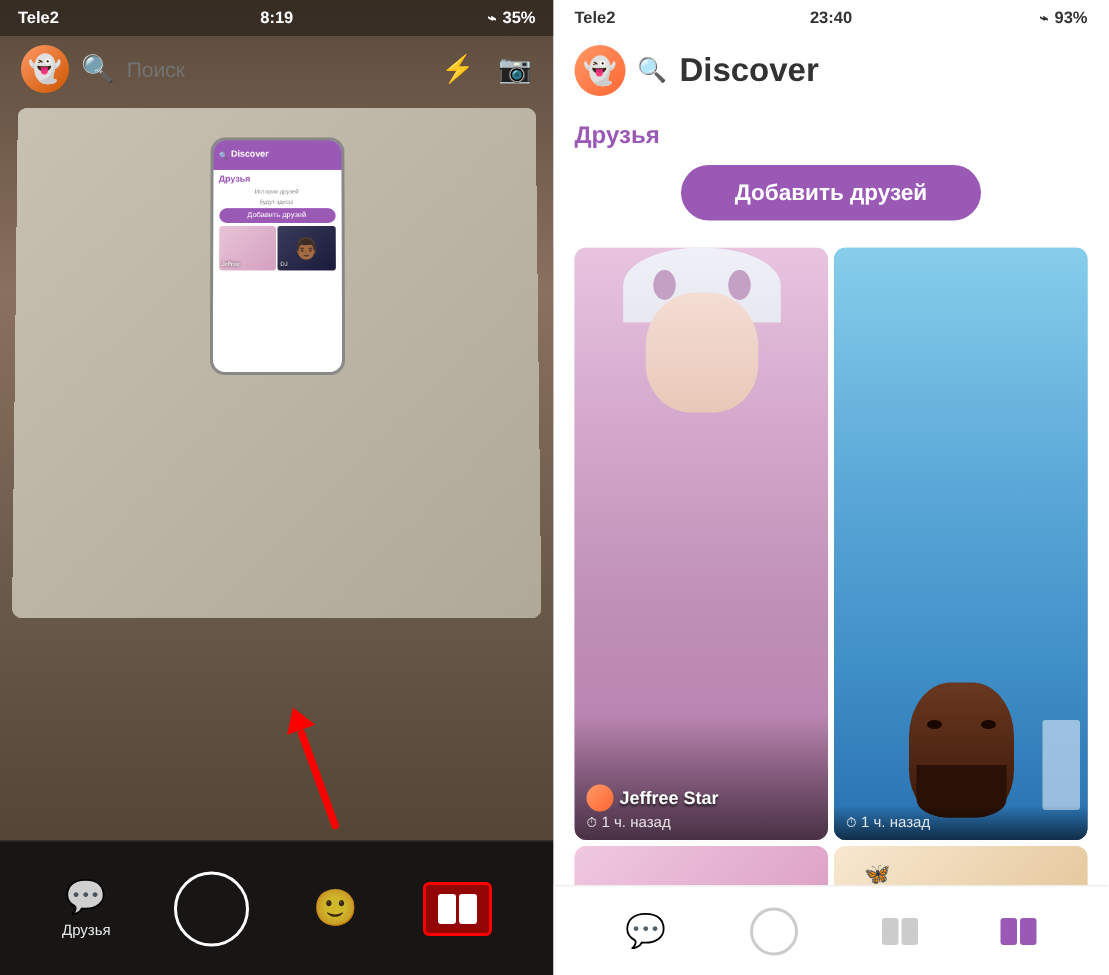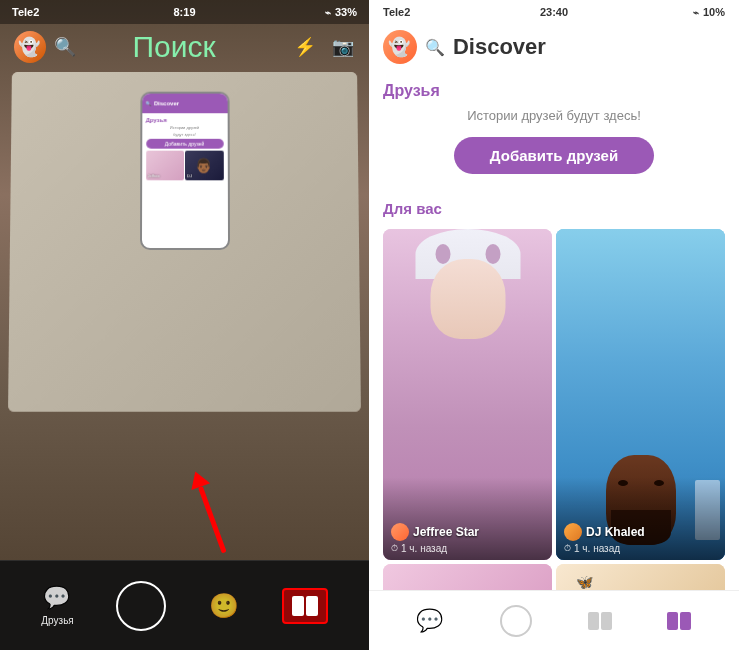--- a/index.html
+++ b/index.html
@@ -49,24 +49,23 @@
       padding: 8px 14px;
       gap: 8px;
     }
 
     .left-header .search-icon {
       color: white;
       font-size: 18px;
     }
 
     .left-header .search-text {
-      color: #86efac;
-      font-size: 30px;
+      color: #737373;
+      font-size: 14px;
       font-weight: 300;
-      margin-left: 48px;
     }
 
     .left-header .right-icons {
       margin-left: auto;
       display: flex; gap: 16px;
       color: white;
       font-size: 18px;
     }
 
     
@@ -493,21 +492,21 @@
 
 <div class="left-panel">
 
   <div class="desk-bg"></div>
 
   <div class="left-status-bar">
     <span>Tele2</span>
     <span style="position:absolute;left:50%;transform:translateX(-50%)">8:19</span>
     <div class="status-right">
       <span style="font-size:10px">⌁</span>
-      <span>33%</span>
+      <span>35%</span>
     </div>
   </div>
 
   <div class="left-header">
     <div class="snap-avatar-left">
       <span style="font-size:18px">👻</span>
     </div>
     <span class="search-icon">🔍</span>
     <span class="search-text">Поиск</span>
     <div class="right-icons">
@@ -575,41 +574,37 @@
   </div>
 </div>
 
 <div class="right-panel">
 
   <div class="right-status-bar">
     <span>Tele2</span>
     <span style="position:absolute;left:50%;transform:translateX(-50%)">23:40</span>
     <div class="status-right">
       <span style="font-size:10px">⌁</span>
-      <span>10%</span>
+      <span>93%</span>
     </div>
   </div>
 
   <div class="right-header">
     <div class="avatar-circle">
       <span>👻</span>
     </div>
     <span class="search-icon">🔍</span>
     <span class="title">Discover</span>
   </div>
 
   <div class="friends-section">
     <div class="section-title">Друзья</div>
-    <div class="friends-empty-text">Истории друзей будут здесь!</div>
     <button class="add-friends-btn">Добавить друзей</button>
   </div>
 
-  <div class="for-you-section">
-    <div class="for-you-title">Для вас</div>
-  </div>
 
   <div class="content-grid">
 
     <div class="grid-item jeffree-bg">
       <div class="grid-item-img jeffree-bg" style="position:relative;min-height:160px;">
 
         <div style="position:absolute;top:10px;left:50%;transform:translateX(-50%);width:85px;height:130px;">
 
           <div style="position:absolute;top:-10px;left:-10px;right:-10px;height:50px;background:linear-gradient(180deg,#f0f0f8,#e8e8f0);border-radius:50% 50% 0 0;z-index:1"></div>
 
@@ -645,24 +640,20 @@
 
             <div style="position:absolute;bottom:0;left:5px;right:5px;height:35px;background:#2a1005;border-radius:0 0 35% 35%;"></div>
 
             <div style="position:absolute;top:25px;left:12px;width:10px;height:6px;background:#1a0800;border-radius:50%;"></div>
             <div style="position:absolute;top:25px;right:12px;width:10px;height:6px;background:#1a0800;border-radius:50%;"></div>
           </div>
         </div>
       </div>
 
       <div class="card-info">
-        <div class="card-avatar-row">
-          <div class="card-avatar" style="background:linear-gradient(135deg,#ffaa44,#dd7722)"></div>
-          <span class="card-name">DJ Khaled</span>
-        </div>
         <div class="card-time">
           <span style="font-size:9px">⏱</span>
           <span>1 ч. назад</span>
         </div>
       </div>
     </div>
   </div>
 
   <div class="content-grid-bottom">
     <div class="grid-item-bottom bottom-card-1">

